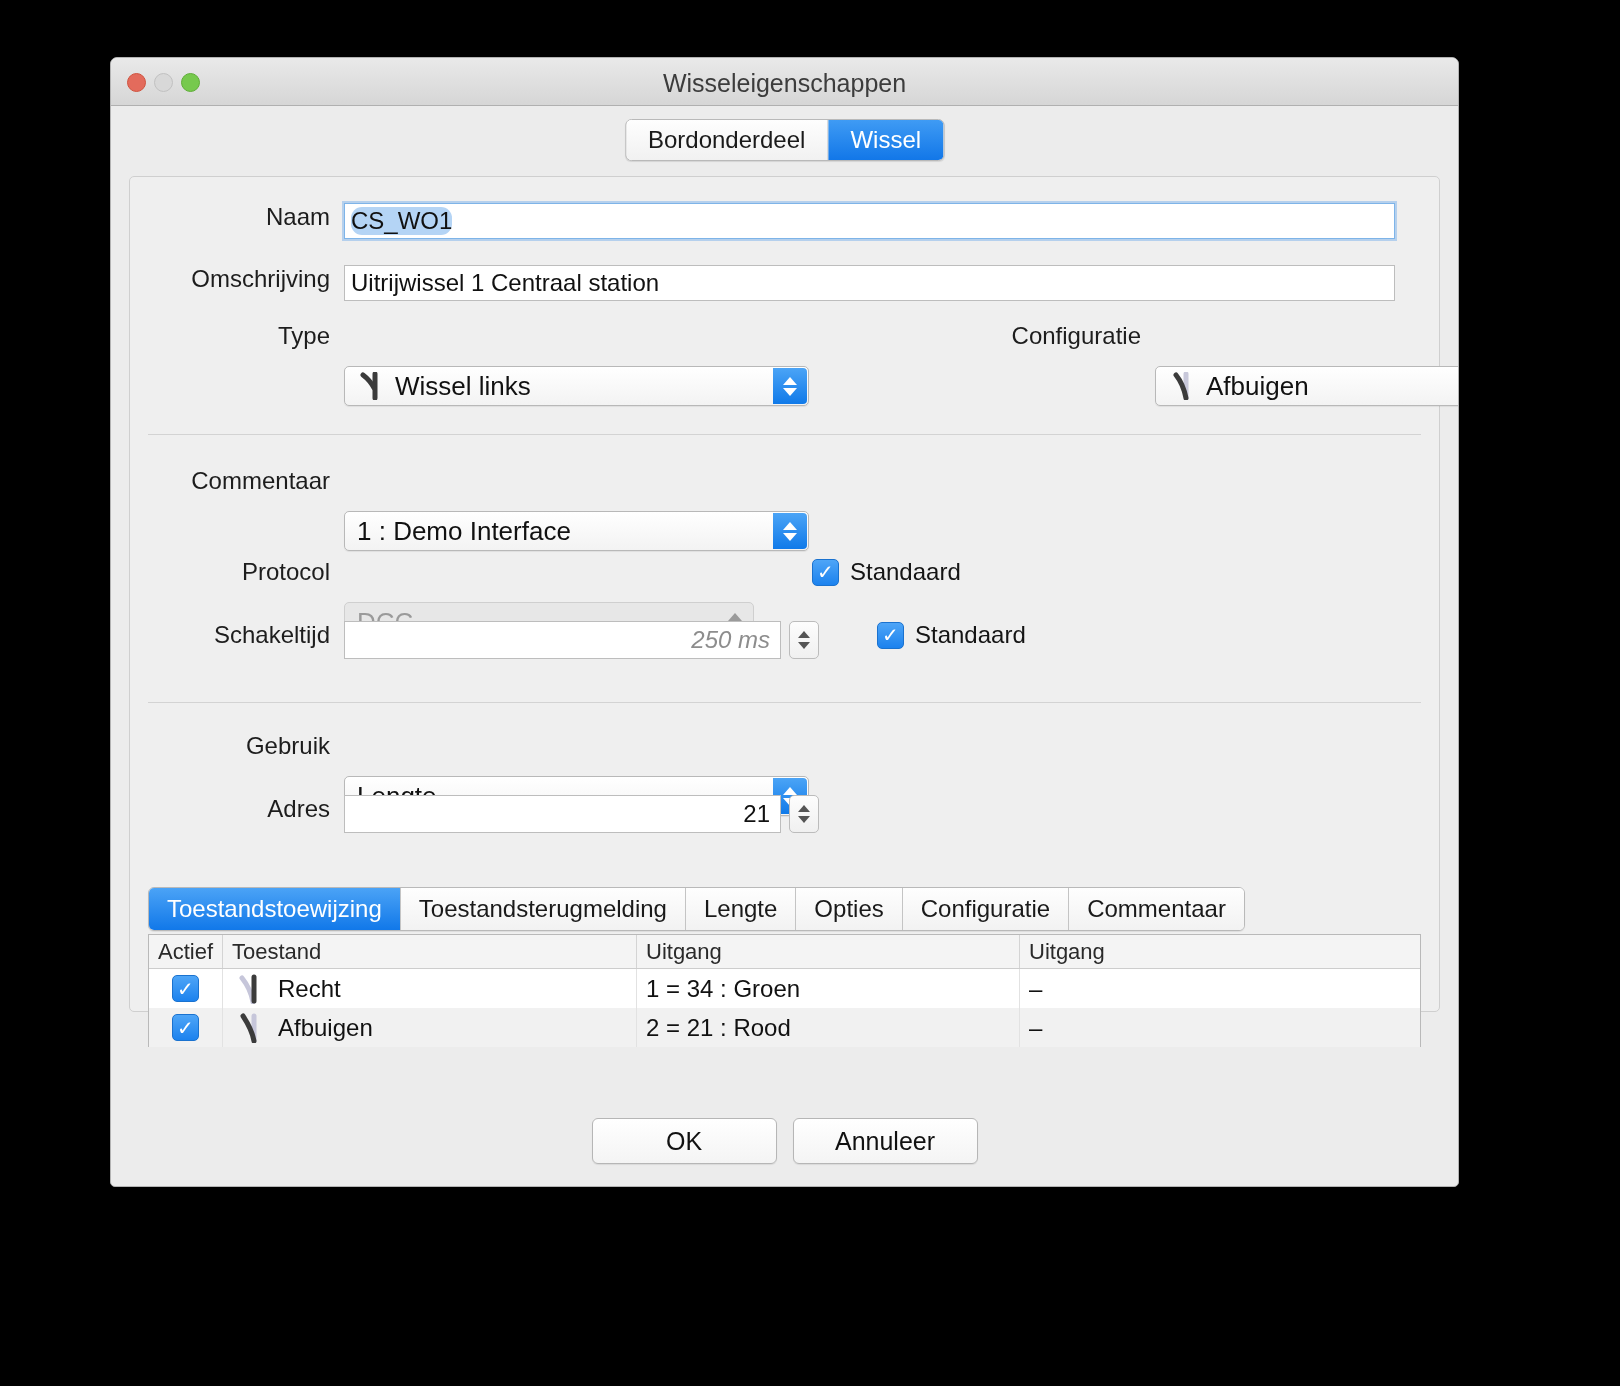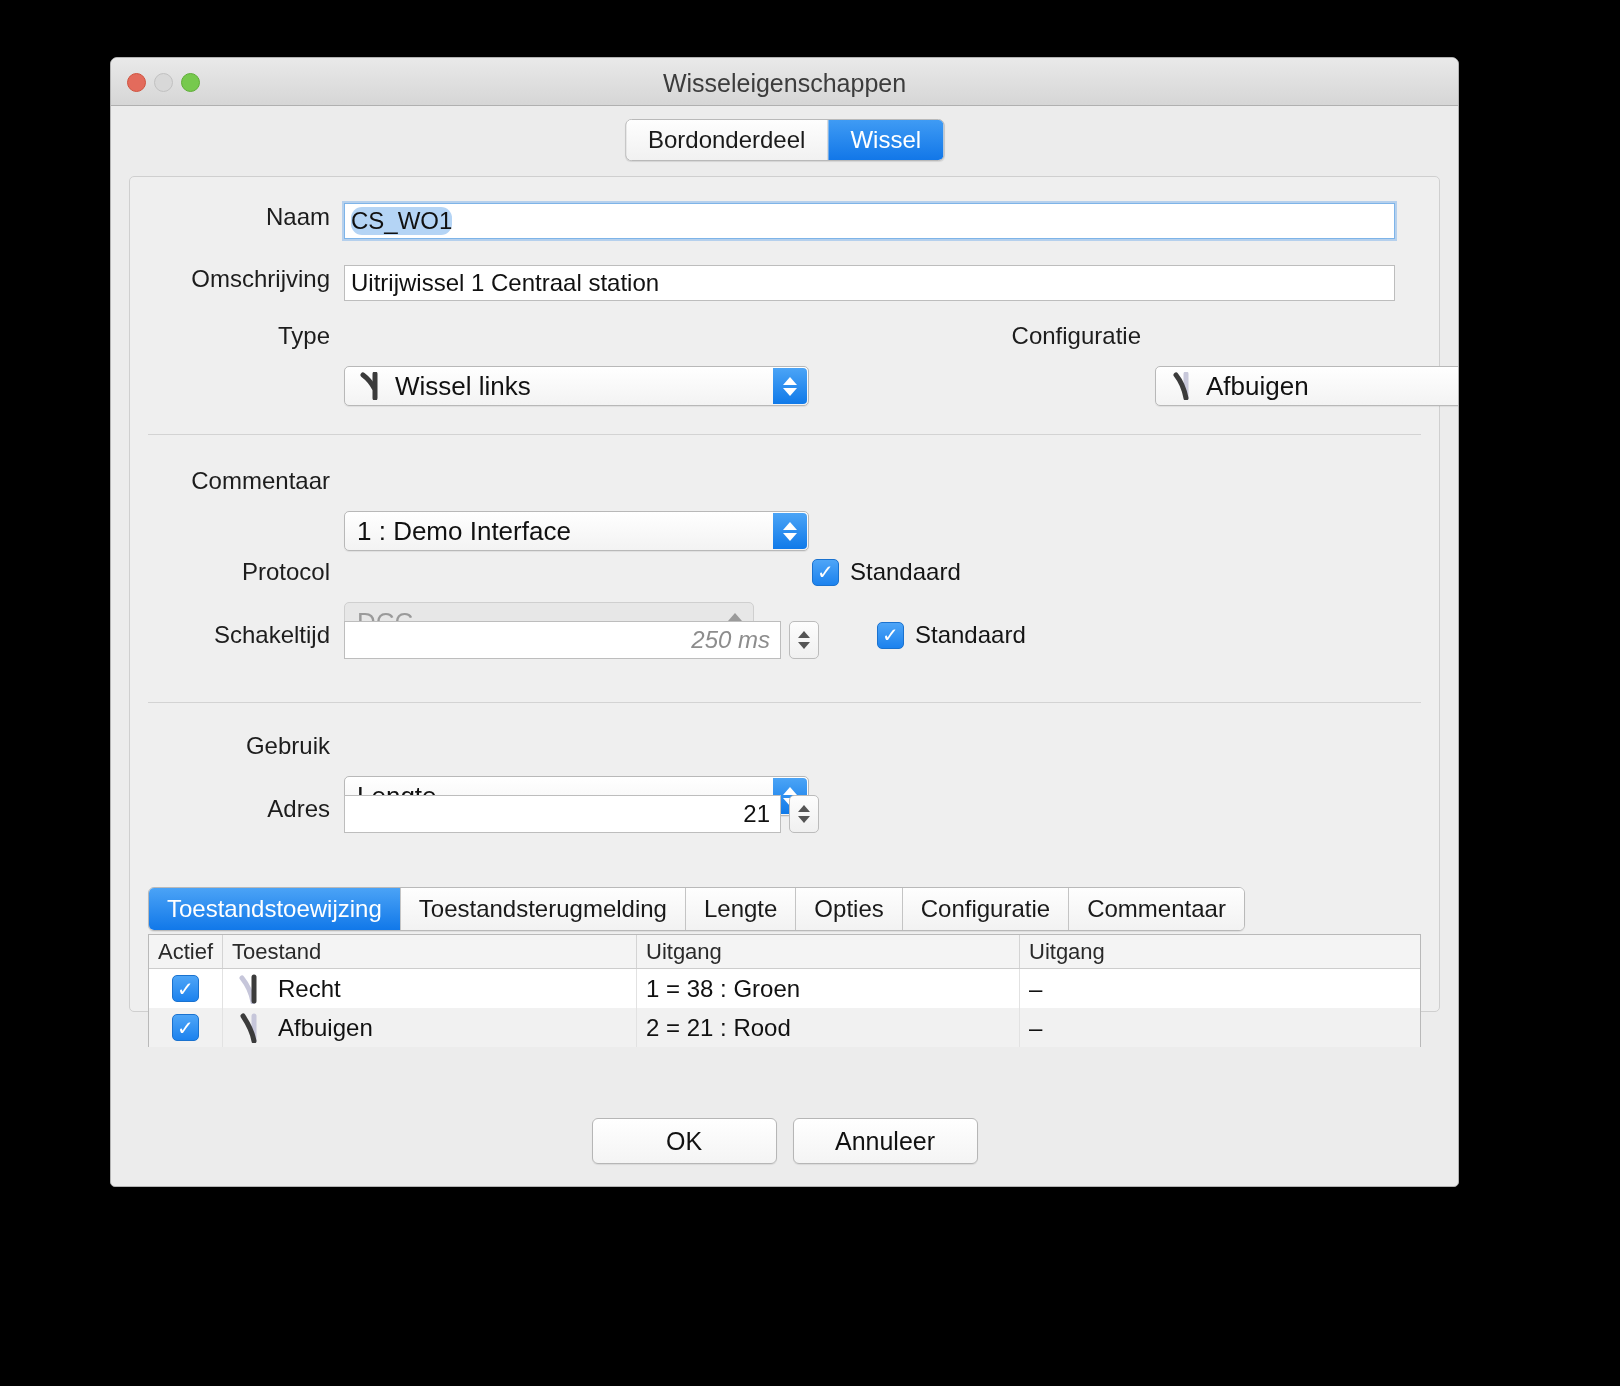--- a/index.html
+++ b/index.html
@@ -360,21 +360,21 @@
         </div>
         <div class="td col-toestand sep">
           <span style="margin-right:18px; margin-left:6px;">
             <svg width="22" height="30" viewBox="0 0 22 30">
               <path d="M4 4 C8 9 13 17 15 28" stroke="#c6c6da" stroke-width="5" stroke-linecap="round" fill="none"></path>
               <path d="M16 3 L16 27" stroke="#3b3b3b" stroke-width="5" stroke-linecap="round" fill="none"></path>
             </svg>
           </span>
           <span>Recht</span>
         </div>
-        <div class="td col-uit1 sep">1 = 38 : Groen</div>
+        <div class="td col-uit1 sep">1 = 34 : Groen</div>
         <div class="td col-uit2">–</div>
       </div>
 
       <div class="trow alt">
         <div class="td col-actief sep">
           <span class="cb">✓</span>
         </div>
         <div class="td col-toestand sep">
           <span style="margin-right:18px; margin-left:6px;">
             <svg width="22" height="30" viewBox="0 0 22 30">

